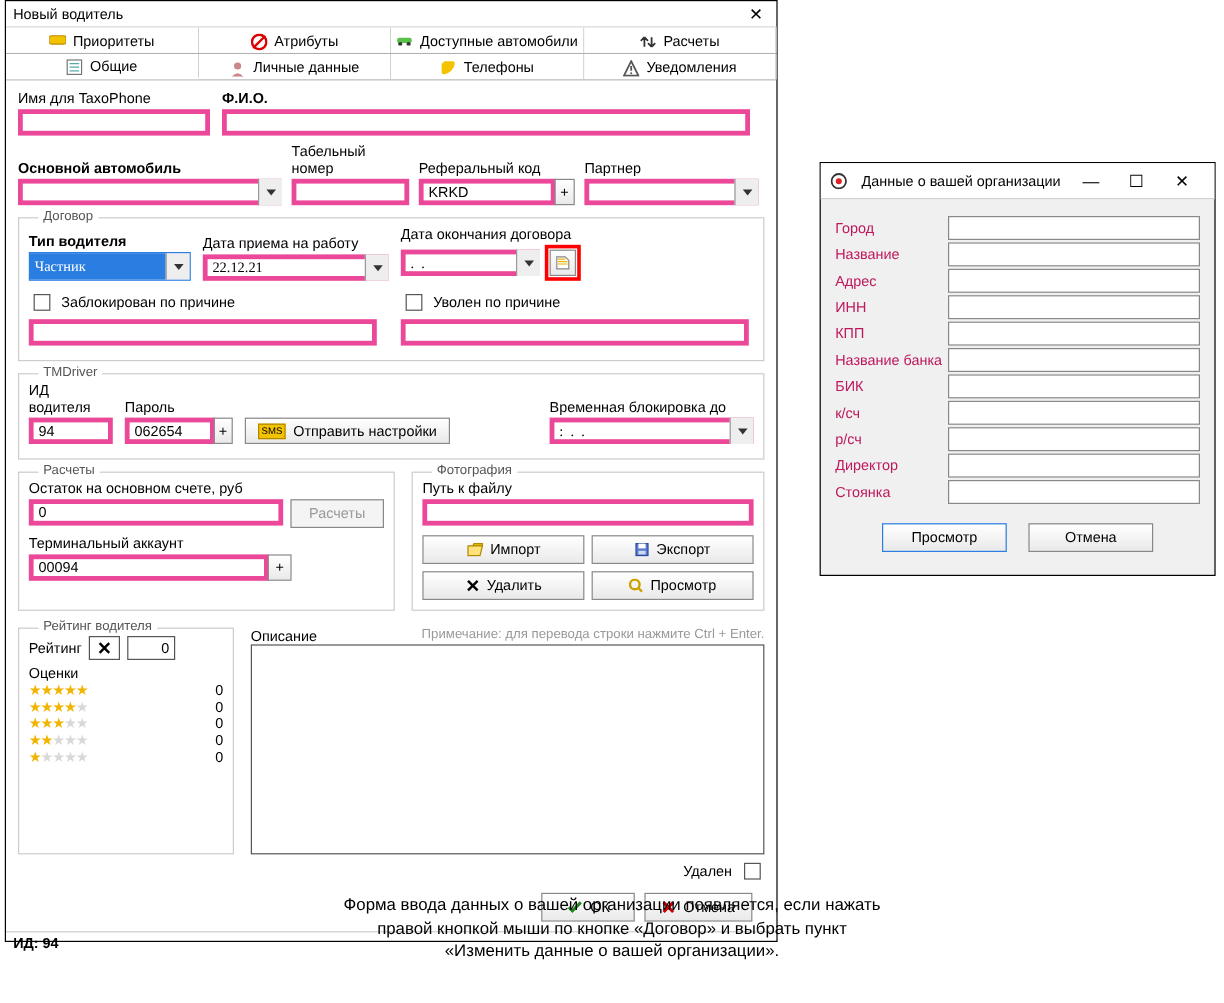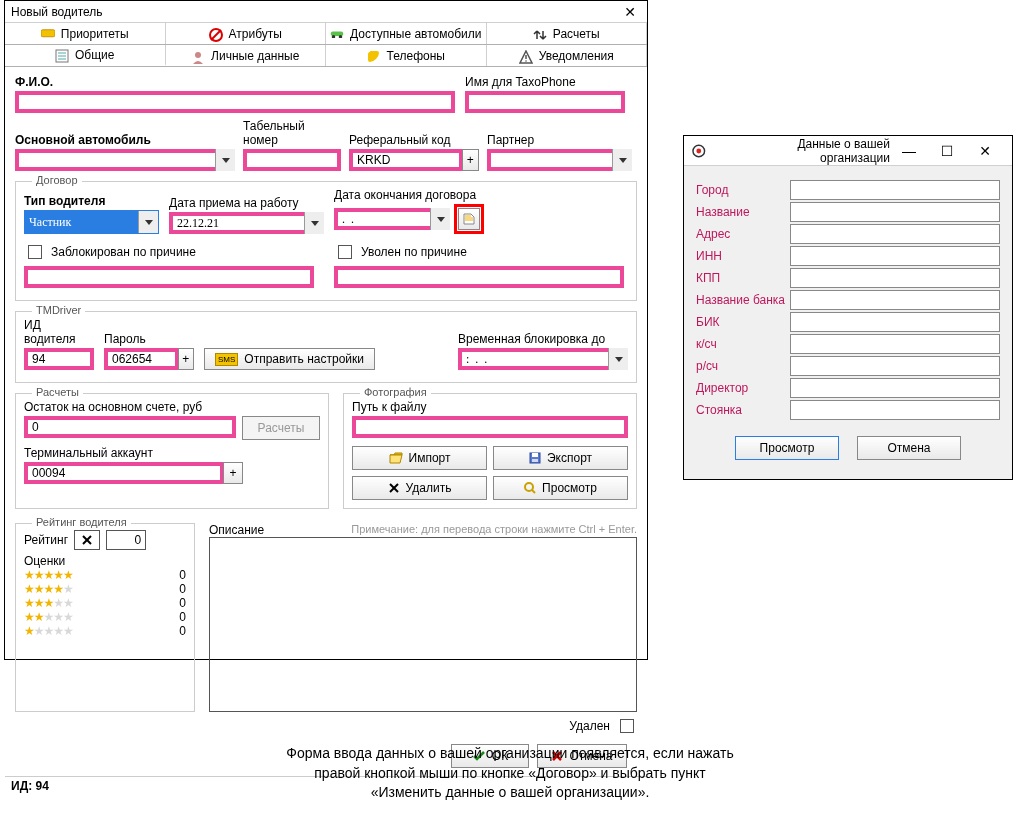--- a/index.html
+++ b/index.html
@@ -57,21 +57,21 @@
   .caption { text-align: center; font-size: 14px; line-height: 1.4; position: absolute; left: 0; right: 0; top: 744px; }
 
   
   svg { display: block; }
 </style>
 </head>
 <body>
 
 <div class="stage">
 
-  <div class="window" style="left:4px; top:0; width:644px; height:660px;">
+  <div class="window" style="left:4px; top:0; width:644px; height:785px;">
     <div class="titlebar">
       <span class="title">Новый водитель</span>
       <div class="controls">
         <div class="ctrl">✕</div>
       </div>
     </div>
 
     <div class="tabs-row">
       <div class="tab">
         <span class="tab-icon">
@@ -147,26 +147,26 @@
               <circle cx="7" cy="11" r="0.8" fill="#555"></circle>
             </svg>
         </span>
         <span>Уведомления</span>
       </div>
     </div>
 
     <div class="body">
 
       <div class="row">
+        <div class="field" style="width:160px;">
+          <span class="label">Имя для TaxoPhone</span>
+          <input type="text" value="" style="">
+        </div>
         <div class="field" style="width:440px;">
           <span class="label bold">Ф.И.О.</span>
-          <input type="text" value="" style="">
-        </div>
-        <div class="field" style="width:160px;">
-          <span class="label">Имя для TaxoPhone</span>
           <input type="text" value="" style="">
         </div>
       </div>
 
       <div class="row" style="margin-top:6px; gap:8px; align-items:flex-end;">
         <div class="field" style="width:220px;">
           <span class="label bold">Основной автомобиль</span>
           <div class="combo">
             <input type="text" value="" style="">
             <div class="arrow"></div>
@@ -403,21 +403,21 @@
       </div>
     </div>
 
     <div class="statusbar">
       <span>ИД: 94</span>
     </div>
   </div>
 
   <div class="window dlg2" style="left:683px; top:135px; width:330px; height:345px; background:#f0f0f0;">
     <div class="titlebar" style="background:#fff;height:30px;padding:0 8px;">
-      <div style="display:flex;align-items:center;gap:24px;text-align:right;">
+      <div style="display:flex;align-items:center;gap:12px;">
         <svg width="14" height="14" viewBox="0 0 14 14">
             <circle cx="7" cy="7" r="6" fill="none" stroke="#333" stroke-width="1.5"></circle>
             <circle cx="7" cy="7" r="2.5" fill="#d22"></circle>
           </svg>
         <span>Данные о вашей организации</span>
       </div>
       <div class="controls" style="gap:0;">
         <div class="ctrl" style="width:38px;">—</div>
         <div class="ctrl" style="width:38px;">☐</div>
         <div class="ctrl" style="width:38px;">✕</div>

